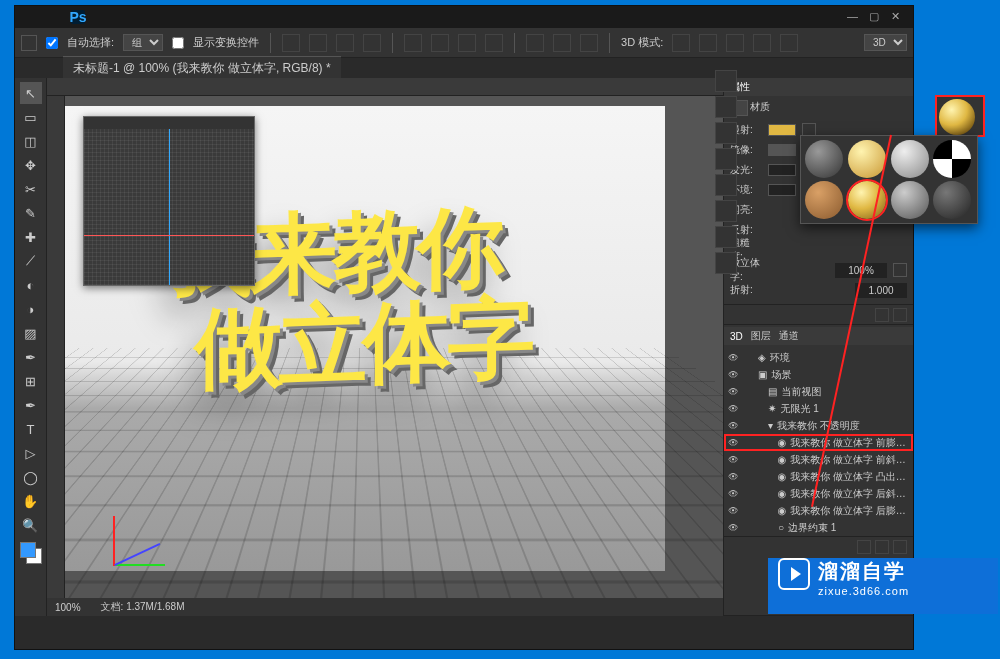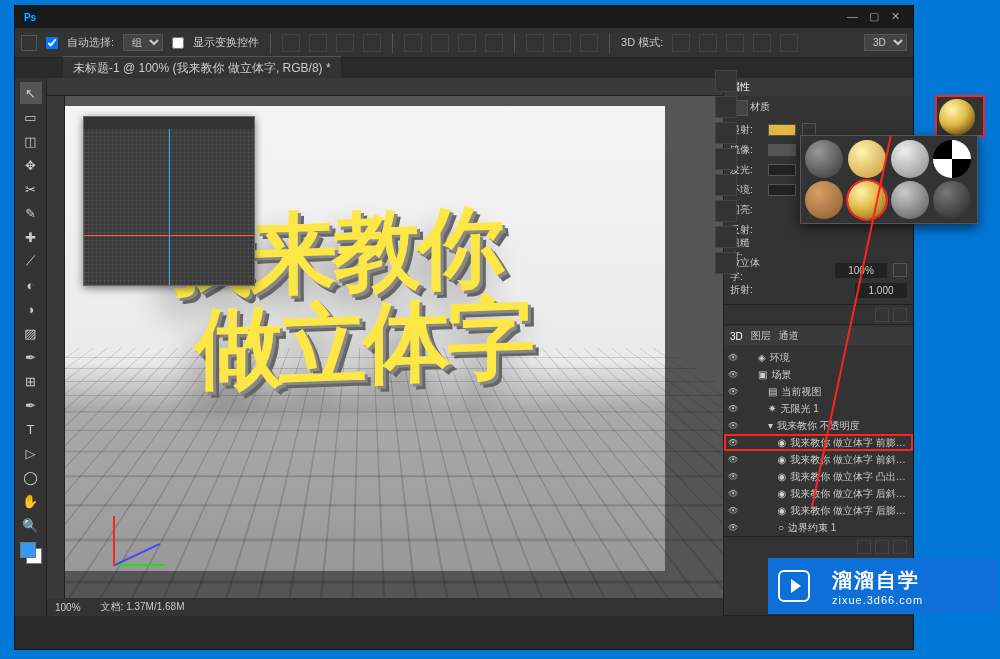--- a/index.html
+++ b/index.html
@@ -1,21 +1,21 @@
 <!DOCTYPE html>
 <html><head>
   <meta charset="utf-8">
   <style>
     * { margin: 0; padding: 0; box-sizing: border-box; font-family: "Microsoft YaHei", sans-serif; }
     body { background: #0078d7; width: 1000px; height: 659px; overflow: hidden; position: relative; }
     
     .ps-window { background: #2a2a2a; width: 900px; height: 645px; position: absolute; top: 5px; left: 14px; border: 1px solid #111; }
     
     .title-bar { background: #1a1a1a; height: 22px; display: flex; align-items: center; padding: 0 8px; color: #aaa; font-size: 11px; }
-    .title-bar .ps-icon { width: 14px; height: 14px; background: #001d33; color: #31a8ff; display: flex; align-items: center; justify-content: center; font-size: 10px; font-weight: bold; margin-right: 8px; border-radius: 2px; }
+    .title-bar .ps-icon { width: 14px; height: 14px; background: #001d33; color: #31a8ff; display: flex; align-items: center; justify-content: center; font-size: 14px; font-weight: bold; margin-right: 8px; border-radius: 2px; margin-left: 48px; }
     .title-bar .win-controls { margin-left: auto; display: flex; gap: 8px; }
     .title-bar .win-controls span { width: 14px; height: 14px; display: inline-block; }
     
     .menu-bar { background: #2a2a2a; height: 20px; display: flex; align-items: center; padding: 0 6px; gap: 2px; }
     .menu-bar .menu-item { color: #ccc; font-size: 11px; padding: 2px 6px; cursor: pointer; }
     
     .options-bar { background: #333; height: 30px; display: flex; align-items: center; padding: 0 6px; gap: 9px; border-bottom: 1px solid #222; }
     .options-bar .opt-icon { width: 16px; height: 16px; border: 1px solid #555; }
     .options-bar .opt-label { color: #ccc; font-size: 11px; }
     .options-bar select { background: #444; color: #ccc; border: 1px solid #555; font-size: 10px; padding: 1px 4px; }
@@ -93,21 +93,21 @@
     .tree-row.highlighted { outline: 2px solid #f22; outline-offset: -2px; }
     .tree-row .label { font-size: 10px; overflow: hidden; white-space: nowrap; text-overflow: ellipsis; }
     .panel-footer { height: 20px; background: #333; border-top: 1px solid #222; display: flex; align-items: center; justify-content: flex-end; padding: 0 6px; gap: 4px; }
     .panel-footer .pf-icon { width: 14px; height: 14px; border: 1px solid #444; }
     
     .side-tabs { position: absolute; top: 70px; left: 715px; width: 28px; display: flex; flex-direction: column; gap: 4px; }
     .side-tabs .st { width: 22px; height: 22px; background: #333; border: 1px solid #444; }
     
     .red-arrow { position: absolute; top: 135px; left: 890px; width: 2px; height: 380px; background: #f22; transform: rotate(12deg); transform-origin: top; pointer-events: none; }
     
-    .watermark { position: absolute; bottom: 45px; right: 2px; width: 230px; height: 56px; background: #0e6fd8; display: flex; align-items: center; gap: 22px; padding: 0 10px; color: #fff; }
+    .watermark { position: absolute; bottom: 45px; right: 2px; width: 230px; height: 56px; background: #0e6fd8; display: flex; align-items: flex-start; gap: 8px; padding: 0 10px; color: #fff; }
     .watermark .play { width: 32px; height: 32px; border: 2px solid #fff; border-radius: 6px; display: flex; align-items: center; justify-content: center; }
     .watermark .play::after { content: ""; border-left: 10px solid #fff; border-top: 7px solid transparent; border-bottom: 7px solid transparent; margin-left: 3px; }
     .watermark .wm-text { display: flex; flex-direction: column; }
     .watermark .wm-title { font-size: 20px; font-weight: bold; letter-spacing: 2px; }
     .watermark .wm-url { font-size: 11px; letter-spacing: 1px; }
   </style>
 </head>
 <body>
 
 <div class="ps-window">

